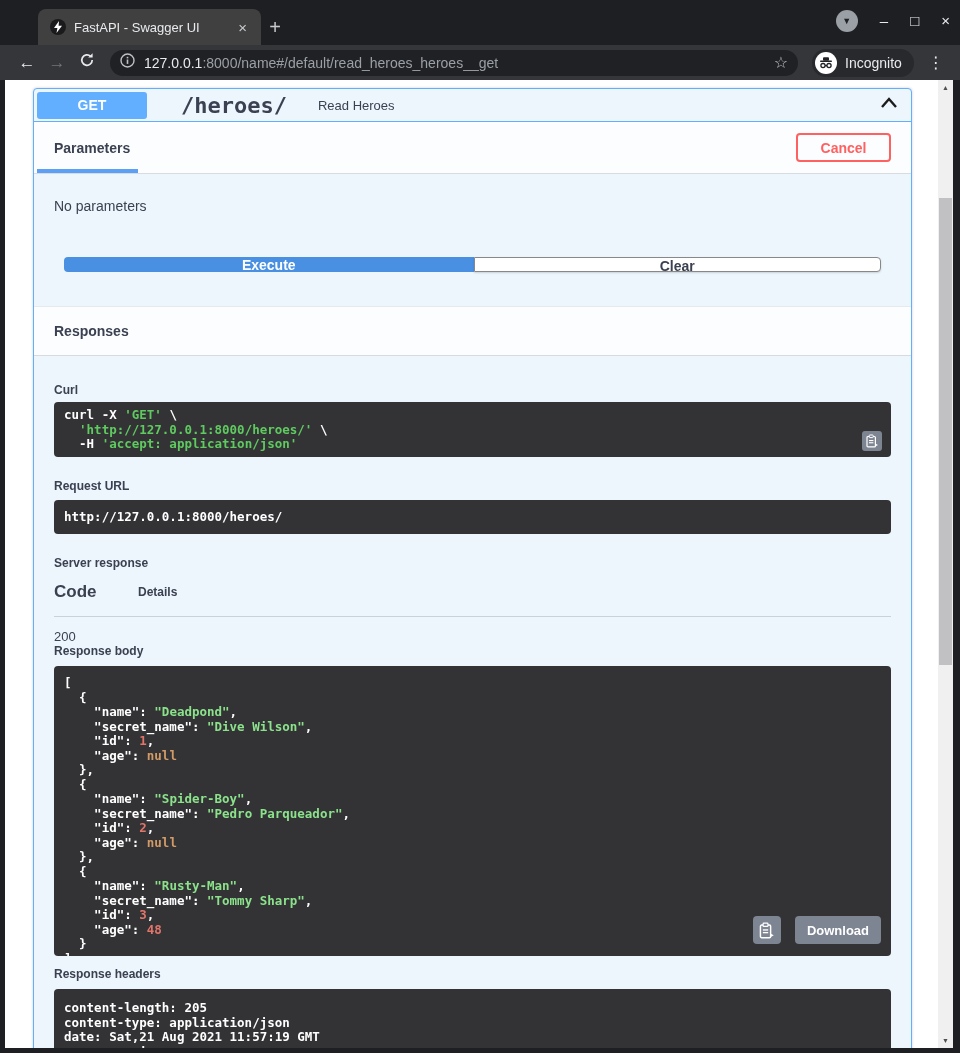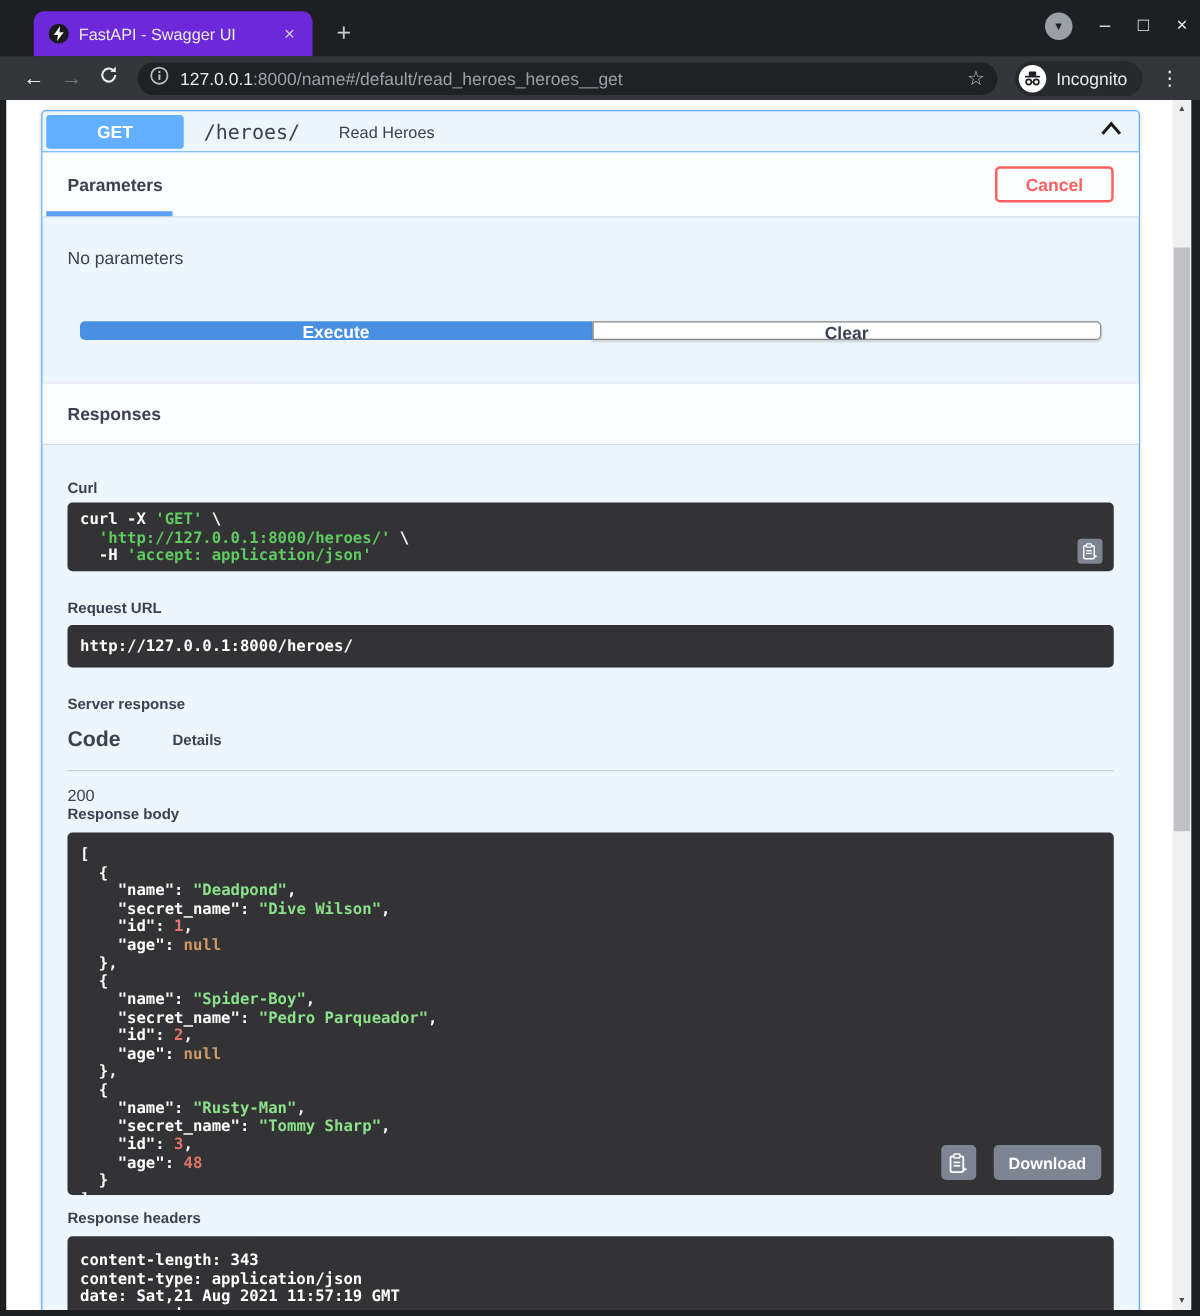--- a/index.html
+++ b/index.html
@@ -2,21 +2,21 @@
 <html><head>
 <meta charset="utf-8">
 <style>
   * { margin:0; padding:0; box-sizing:border-box; }
   html,body { width:960px; height:1053px; overflow:hidden; background:#17181b;
               font-family:"Liberation Sans", sans-serif; }
   .window { position:relative; width:960px; height:1053px; background:#1e1f23; }
 
   
   .titlebar { position:absolute; top:0; left:0; right:0; height:45px; background:#1e1f23; }
-  .tab { position:absolute; left:27px; top:9px; width:223px; height:36px; background:#6d28d9;
+  .tab { position:absolute; left:38px; top:9px; width:223px; height:36px; background:#404040;
          border-radius:8px 8px 0 0; display:flex; align-items:center; padding:0 8px; }
   .favicon { width:16px; height:16px; margin:0 8px 0 4px; flex:none; }
   .tab-title { color:#e8eaed; font-size:13px; white-space:nowrap; overflow:hidden; flex:1; }
   .tab-close { color:#c7cacd; font-size:15px; padding:0 6px; cursor:default; }
   .new-tab { position:absolute; left:262px; top:14px; color:#c7cacd; font-size:20px; width:26px;
              text-align:center; line-height:26px; }
   .win-controls { position:absolute; right:10px; top:10px; display:flex; align-items:center; gap:22px; }
   .circle-btn { width:22px; height:22px; border-radius:50%; background:#9aa0a6; color:#202124;
                 font-size:9px; display:flex; align-items:center; justify-content:center; }
   .win-glyph { color:#e8eaed; font-size:15px; line-height:22px; }
@@ -48,22 +48,22 @@
   .scroll-arrow.up { top:0; } .scroll-arrow.down { bottom:0; }
   .scroll-thumb { position:absolute; left:1px; width:13px; top:118px; height:467px; background:#c1c1c4; }
 
   
   .opblock { position:absolute; left:28px; top:8px; width:879px; height:2000px;
              border:1px solid #61affe; border-radius:4px; background:#edf5fd;
              box-shadow:0 0 3px rgba(0,0,0,.19); color:#3b4151; }
   .op-header { height:33px; display:flex; align-items:center; border-bottom:1px solid #61affe; padding:0 10px 0 3px;gap:16px; }
   .method-badge { width:110px; height:27px; background:#61affe; border-radius:3px; color:#fff;
                   font-weight:bold; font-size:14px; display:flex; align-items:center; justify-content:center; }
-  .op-path { font-family:"DejaVu Sans Mono", monospace; font-weight:normal; font-size:16px;
-             color:#3b4151; }
+  .op-path { font-family:"DejaVu Sans Mono", monospace; font-weight:bold; font-size:22px;
+             color:#3b4151; margin-left:18px; }
   .op-summary { font-size:13px; color:#3b4151; margin-left:15px; flex:1; }
   .chevron { flex:none; margin-right:2px; }
 
   .params-header { height:52px; background:rgba(255,255,255,.75); position:relative;
                    border-bottom:1px solid rgba(59,65,81,.18); display:flex; align-items:center;
                    padding:0 20px; }
   .params-title { font-size:14px; font-weight:bold; color:#3b4151; flex:1; }
   .tab-underline { position:absolute; left:3px; bottom:0; width:101px; height:4px; background:#5b9ff6; }
   .cancel-btn { width:95px; height:29px; border:2px solid #ff6060; border-radius:4px; background:transparent;
                 color:#ff6060; font-weight:bold; font-size:14px; font-family:"Liberation Sans",sans-serif; }
@@ -230,21 +230,21 @@
           <div class="resp-detail">
             <div class="small-label">Response body</div>
             <pre class="codeblock body-pre"><code id="body-code"><div><span class="tk-p">[</span></div><div><span class="tk-p">  {</span></div><div><span class="tk-p">    </span><span class="tk-key">"name"</span><span class="tk-p">: </span><span class="tk-str">"Deadpond"</span><span class="tk-p">,</span></div><div><span class="tk-p">    </span><span class="tk-key">"secret_name"</span><span class="tk-p">: </span><span class="tk-str">"Dive Wilson"</span><span class="tk-p">,</span></div><div><span class="tk-p">    </span><span class="tk-key">"id"</span><span class="tk-p">: </span><span class="tk-num">1</span><span class="tk-p">,</span></div><div><span class="tk-p">    </span><span class="tk-key">"age"</span><span class="tk-p">: </span><span class="tk-nul">null</span></div><div><span class="tk-p">  },</span></div><div><span class="tk-p">  {</span></div><div><span class="tk-p">    </span><span class="tk-key">"name"</span><span class="tk-p">: </span><span class="tk-str">"Spider-Boy"</span><span class="tk-p">,</span></div><div><span class="tk-p">    </span><span class="tk-key">"secret_name"</span><span class="tk-p">: </span><span class="tk-str">"Pedro Parqueador"</span><span class="tk-p">,</span></div><div><span class="tk-p">    </span><span class="tk-key">"id"</span><span class="tk-p">: </span><span class="tk-num">2</span><span class="tk-p">,</span></div><div><span class="tk-p">    </span><span class="tk-key">"age"</span><span class="tk-p">: </span><span class="tk-nul">null</span></div><div><span class="tk-p">  },</span></div><div><span class="tk-p">  {</span></div><div><span class="tk-p">    </span><span class="tk-key">"name"</span><span class="tk-p">: </span><span class="tk-str">"Rusty-Man"</span><span class="tk-p">,</span></div><div><span class="tk-p">    </span><span class="tk-key">"secret_name"</span><span class="tk-p">: </span><span class="tk-str">"Tommy Sharp"</span><span class="tk-p">,</span></div><div><span class="tk-p">    </span><span class="tk-key">"id"</span><span class="tk-p">: </span><span class="tk-num">3</span><span class="tk-p">,</span></div><div><span class="tk-p">    </span><span class="tk-key">"age"</span><span class="tk-p">: </span><span class="tk-num">48</span></div><div><span class="tk-p">  }</span></div><div><span class="tk-p">]</span></div></code><span class="block-btns"><button class="copy-btn"><svg width="15" height="17" viewBox="0 0 12 14">
                       <rect x="1" y="2.5" width="8.4" height="10.4" rx="1" fill="none" stroke="#fff" stroke-width="1.2"></rect>
                       <rect x="3.2" y="1" width="4" height="2.6" rx="0.6" fill="#7d8492" stroke="#fff" stroke-width="1"></rect>
                       <rect x="3" y="6" width="4.4" height="1.1" fill="#fff"></rect>
                       <rect x="3" y="8.2" width="4.4" height="1.1" fill="#fff"></rect>
                       <polygon points="9.2,9.4 12,11 9.2,12.6" fill="#fff"></polygon>
                     </svg></button><button class="download-btn">Download</button></span></pre>
             <div class="small-label mt11">Response headers</div>
-            <pre class="codeblock headers-pre"><code id="headers-code"><div><span class="tk-p">content-length: 343</span></div><div><span class="tk-p">content-type: application/json</span></div><div><span class="tk-p">date: Sat,21 Aug 2021 11:57:19 GMT</span></div><div><span class="tk-p">server: uvicorn</span></div></code></pre>
+            <pre class="codeblock headers-pre"><code id="headers-code"><div><span class="tk-p">content-length: 205</span></div><div><span class="tk-p">content-type: application/json</span></div><div><span class="tk-p">date: Sat,21 Aug 2021 11:57:19 GMT</span></div><div><span class="tk-p">server: uvicorn</span></div></code></pre>
           </div>
         </div>
 
       </div>
     </div>
 
     <div class="scrollbar">
       <span class="scroll-arrow up">▲</span>
       <span class="scroll-thumb"></span>
       <span class="scroll-arrow down">▼</span>

